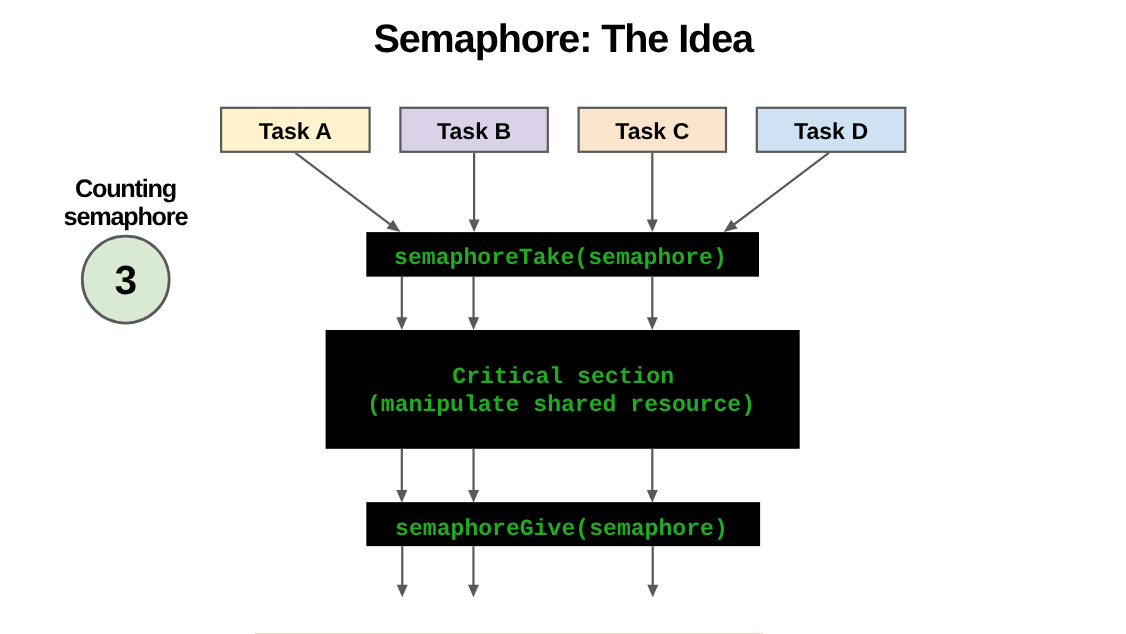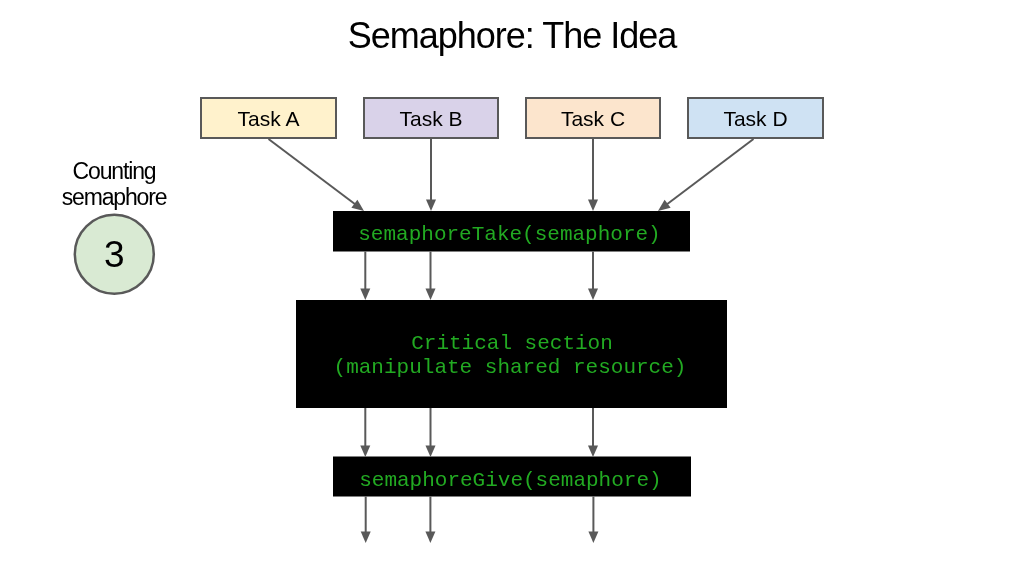--- a/index.html
+++ b/index.html
@@ -1,16 +1,16 @@
 <!DOCTYPE html>
 <html><head>
 <meta charset="utf-8">
 <style>
   html,body{margin:0;padding:0;background:#ffffff;}
-  #canvas{position:relative;width:1024px;height:576px;background:#a16207;overflow:hidden;}
+  #canvas{position:relative;width:1024px;height:576px;background:#a16207;overflow:hidden;font-weight:bold;}
   svg{display:block;}
   .sans{font-family:"Liberation Sans",sans-serif;}
   .mono{font-family:"Liberation Mono",monospace;}
 </style>
 </head>
 <body>
 <div id="canvas">
 <svg width="1024" height="576" viewBox="0 0 1024 576" xmlns="http://www.w3.org/2000/svg">
   <rect x="0" y="0" width="1024" height="576" fill="#ffffff"></rect>
 

